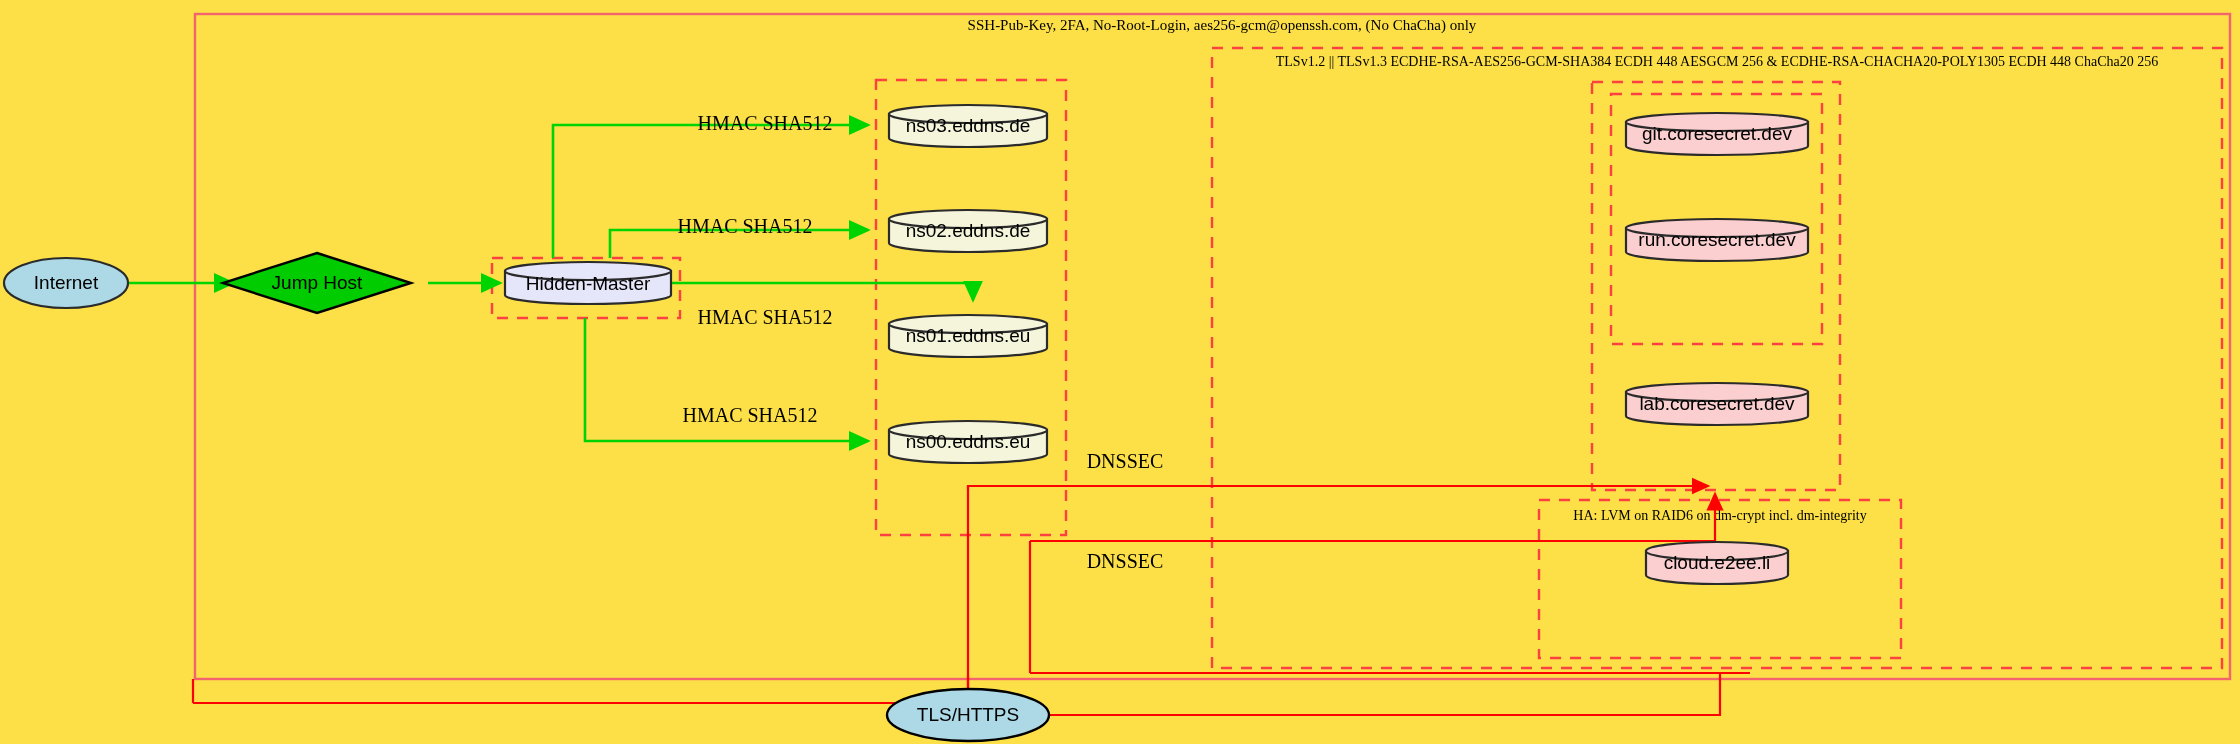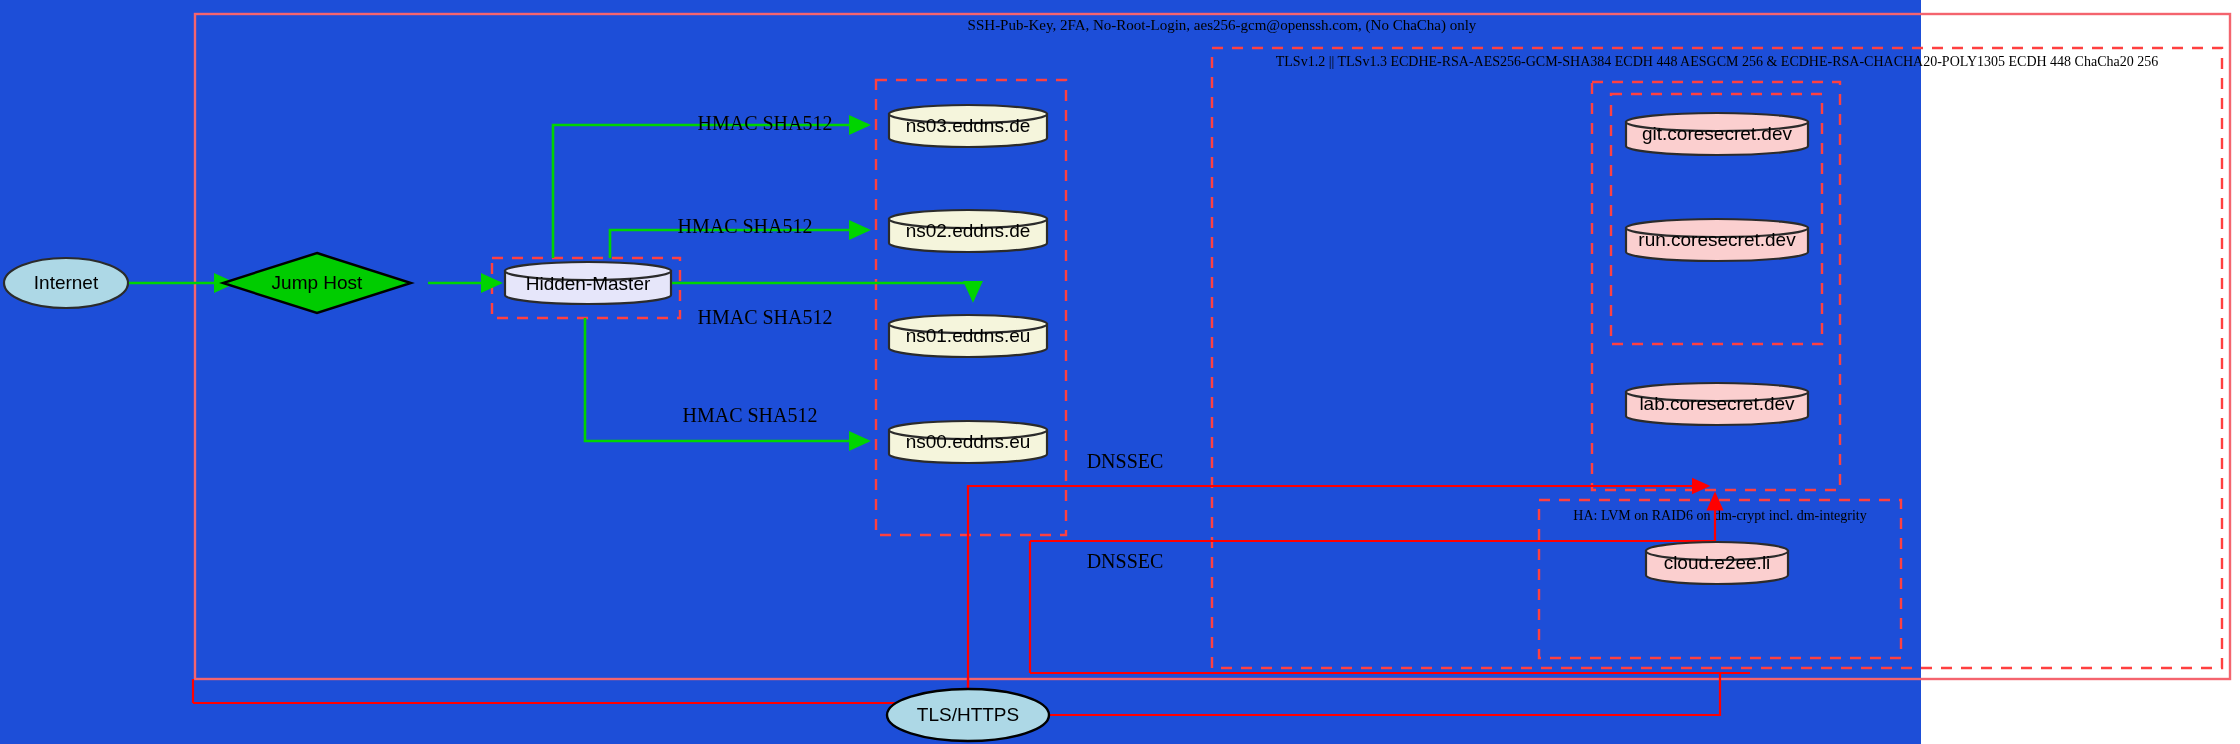--- a/index.html
+++ b/index.html
@@ -1,17 +1,17 @@
 <!DOCTYPE html>
 <html><head>
 <meta charset="utf-8">
 <style>
   html,body{margin:0;padding:0;background:#ffffff;}
   body{width:2240px;height:744px;overflow:hidden;font-family:"Liberation Sans",sans-serif;}
-  #stage{position:relative;width:1921px;height:744px;background:#1d4ed8;}
+  #stage{position:relative;width:2240px;height:744px;background:#fde047;}
   svg#diagram{position:absolute;left:0;top:0;width:2240px;height:744px;}
   .node-label{font-family:"Liberation Sans",sans-serif;font-size:19px;fill:#000;
     text-anchor:middle;dominant-baseline:middle;}
   .edge-label{font-family:"Liberation Serif",serif;font-size:20px;fill:#000;
     text-anchor:middle;dominant-baseline:middle;}
   .cluster-label{font-family:"Liberation Serif",serif;font-size:14px;fill:#000;
     text-anchor:middle;dominant-baseline:middle;}
   .cluster-label.big{font-size:15px;}
   .cyl-body{stroke:#2b2b2b;stroke-width:2.2;}
   .cyl-top{stroke:#2b2b2b;stroke-width:2.2;}

